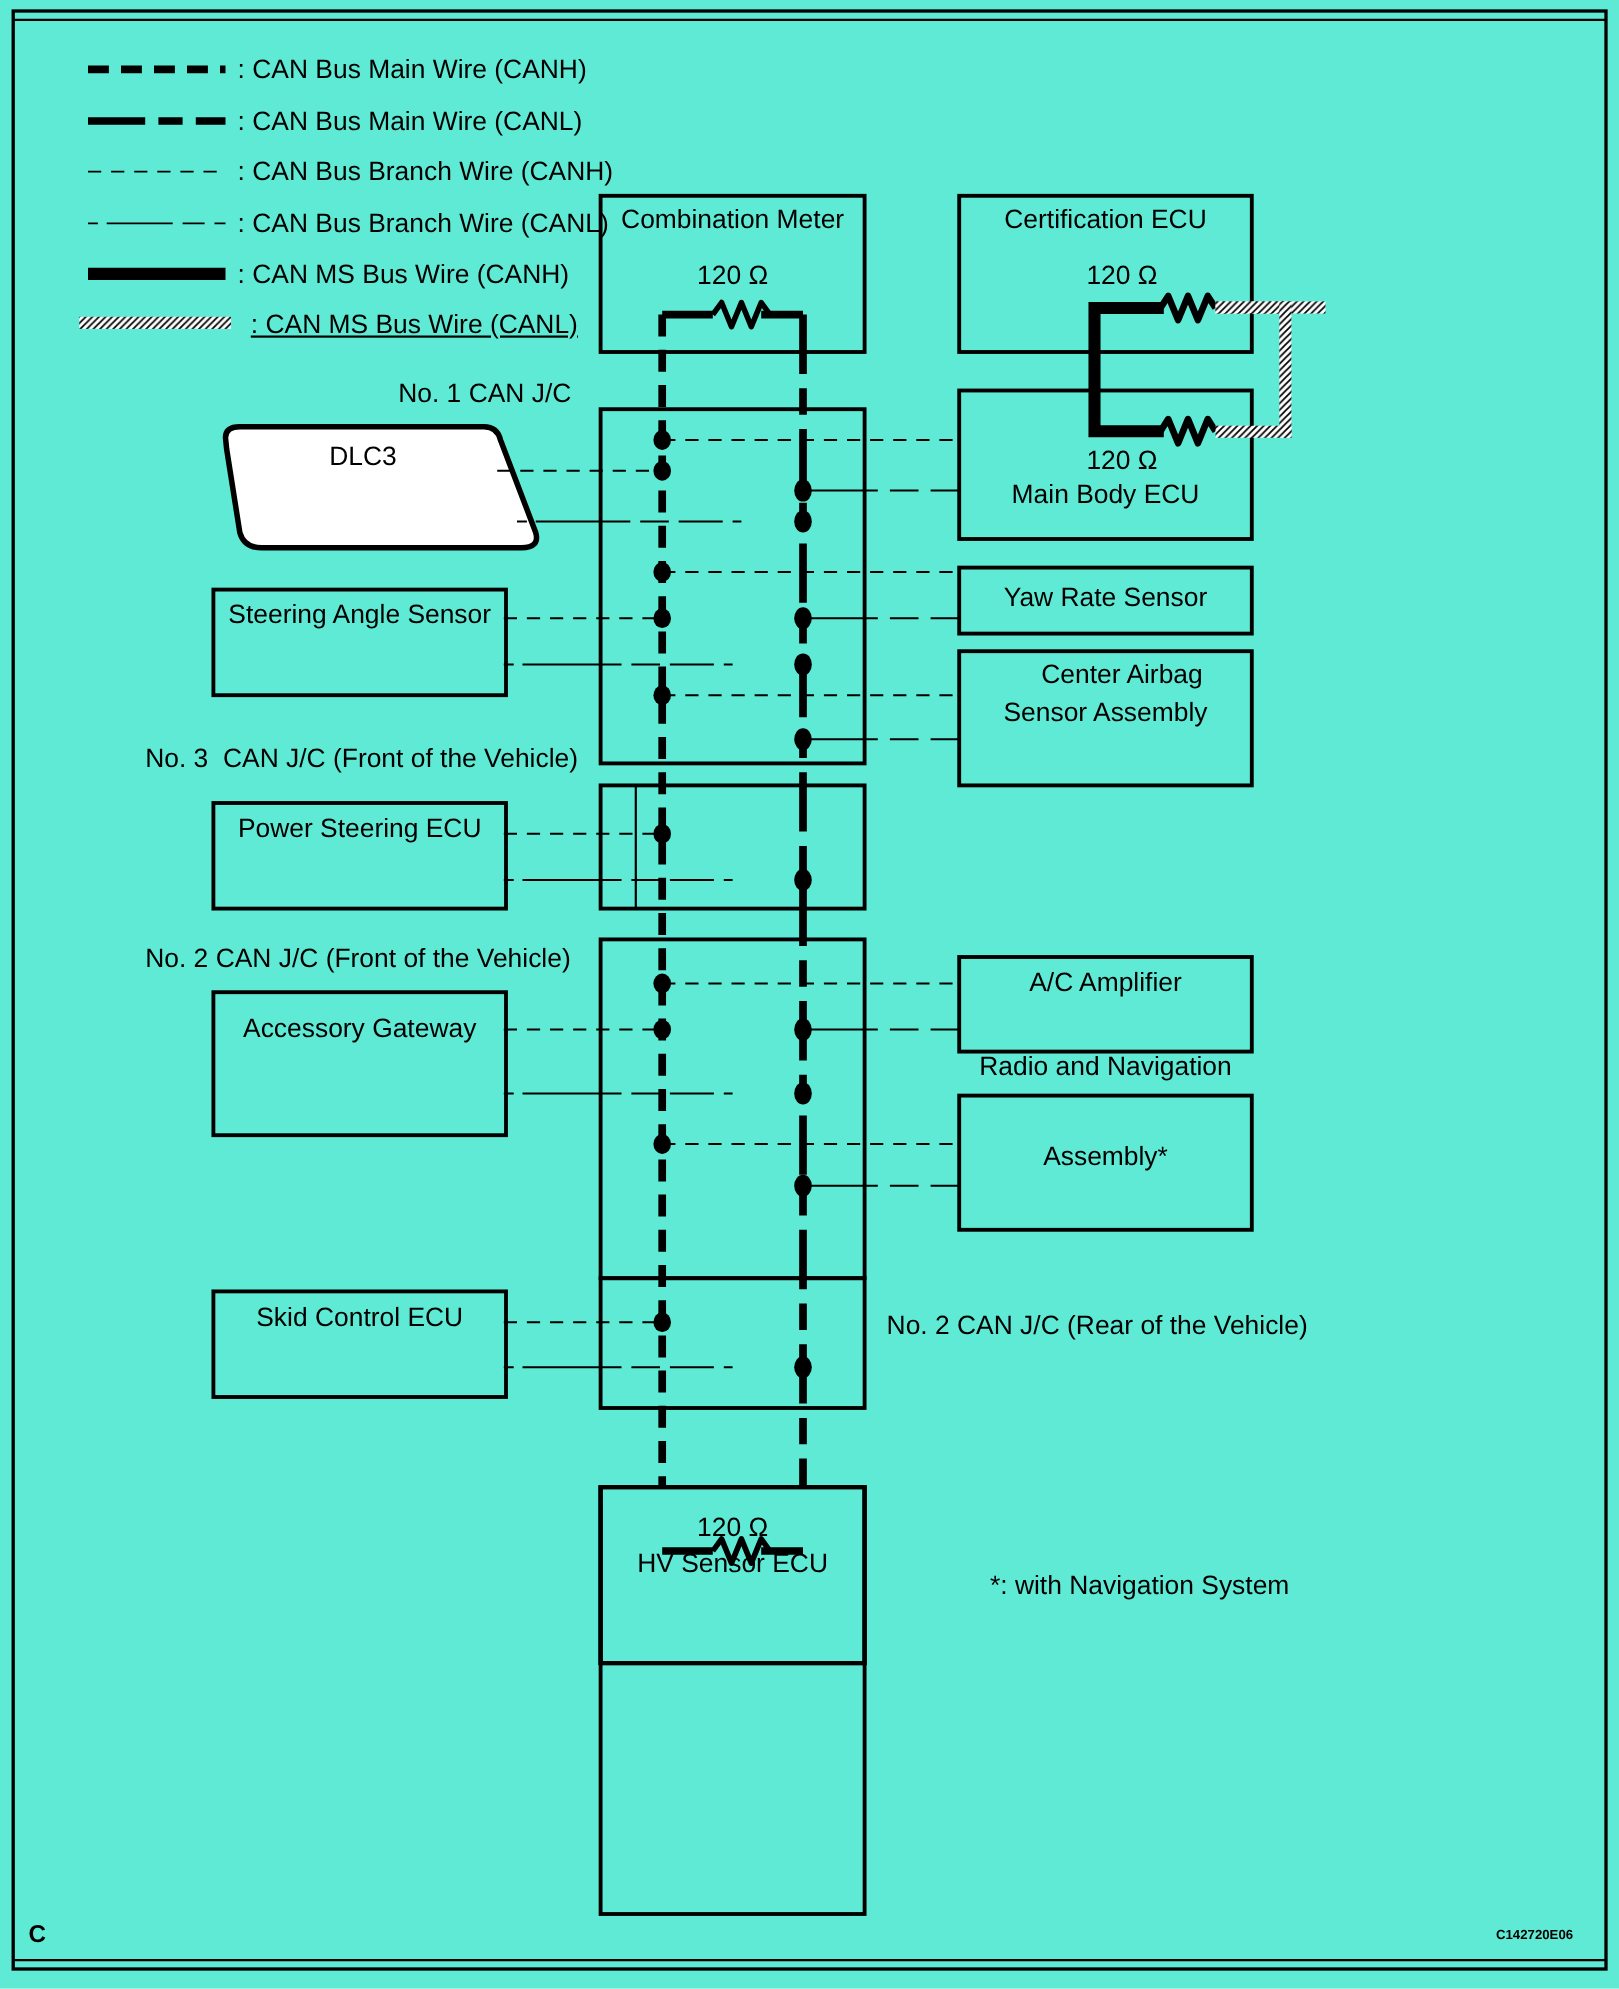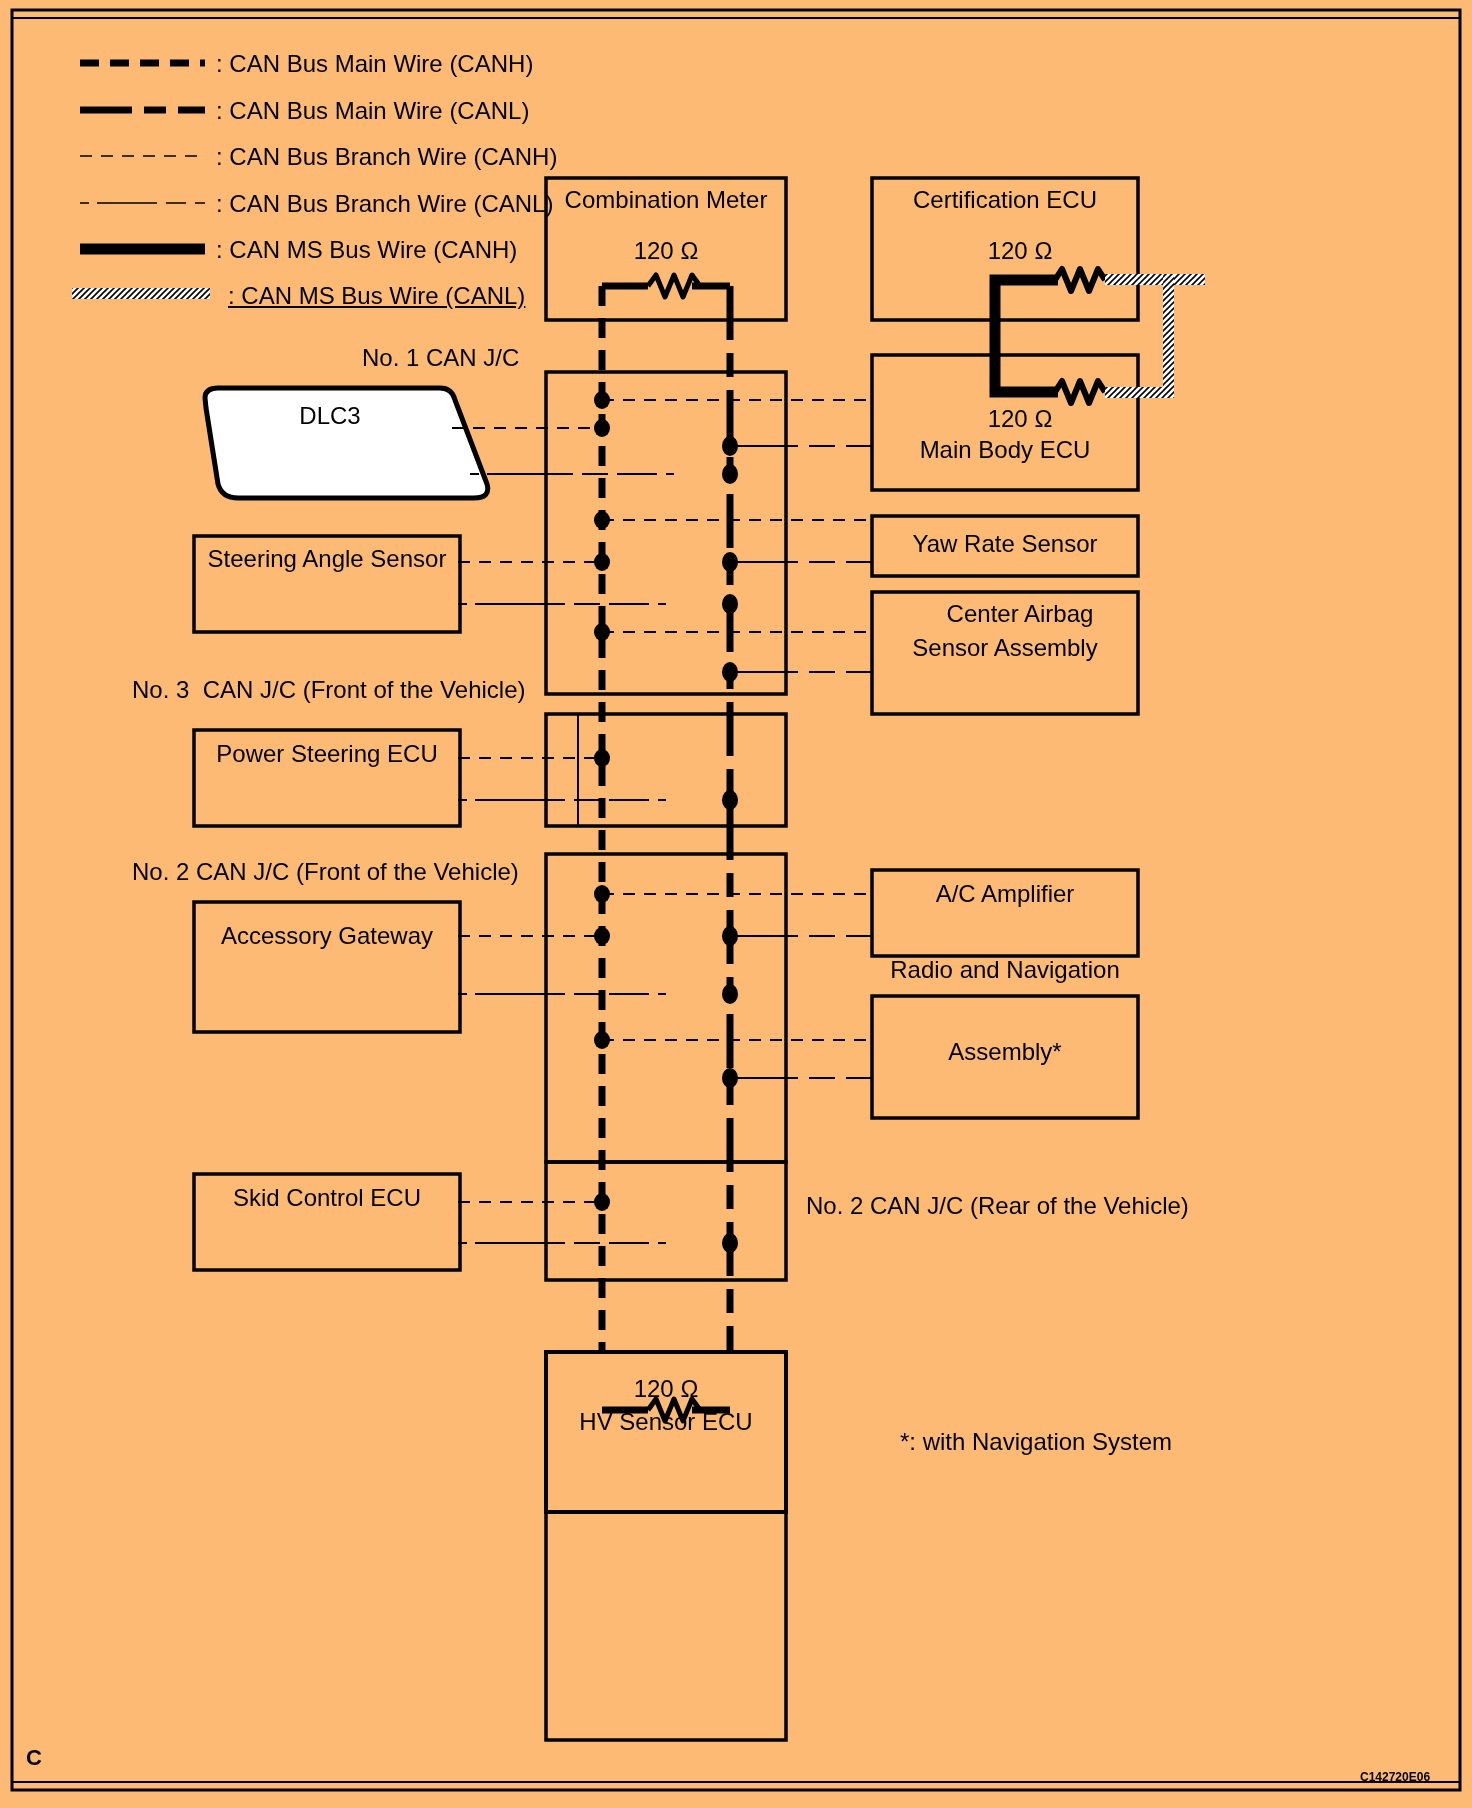--- a/index.html
+++ b/index.html
@@ -1,17 +1,17 @@
 <!DOCTYPE html>
 <html><head>
 <meta charset="utf-8">
 <style>
   html,body{margin:0;padding:0;background:#fff;}
   body{width:1472px;height:1808px;font-family:"Liberation Sans",sans-serif;}
-  #stage{position:relative;width:1472px;height:1808px;overflow:hidden;background:#fdba74;}
+  #stage{position:relative;width:1472px;height:1808px;overflow:hidden;background:#5eead4;}
   svg{position:absolute;left:0;top:0;}
   .lbl{position:absolute;font-family:"Liberation Sans",sans-serif;color:#000;
        white-space:pre;line-height:1.18;}
   .t24{font-size:24px;}
   .t22{font-size:22px;}
   .t12{font-size:12px;}
   .bold{font-weight:bold;}
   .ctr{text-align:center;}
 </style>
 </head>
@@ -254,15 +254,15 @@
 <div class="lbl t24 ctr" style="left:872px;top:1038px;width:266px;">Assembly*</div>
 
 <div class="lbl t24 ctr" style="left:194px;top:1184px;width:266px;">Skid Control ECU</div>
 
 <div class="lbl t24 ctr" style="left:546px;top:1375px;width:240px;">120 Ω</div>
 <div class="lbl t24 ctr" style="left:546px;top:1408px;width:240px;">HV Sensor ECU</div>
 
 <div class="lbl t24" style="left:900px;top:1428px;">*: with Navigation System</div>
 
 <div class="lbl t22 bold" style="left:26px;top:1745px;">C</div>
-<div class="lbl t12 bold" style="left:1360px;top:1752px;margin-top:18px;">C142720E06</div>
+<div class="lbl t12 bold" style="left:1360px;top:1752px;">C142720E06</div>
 
 </div>
 
 </body></html>

